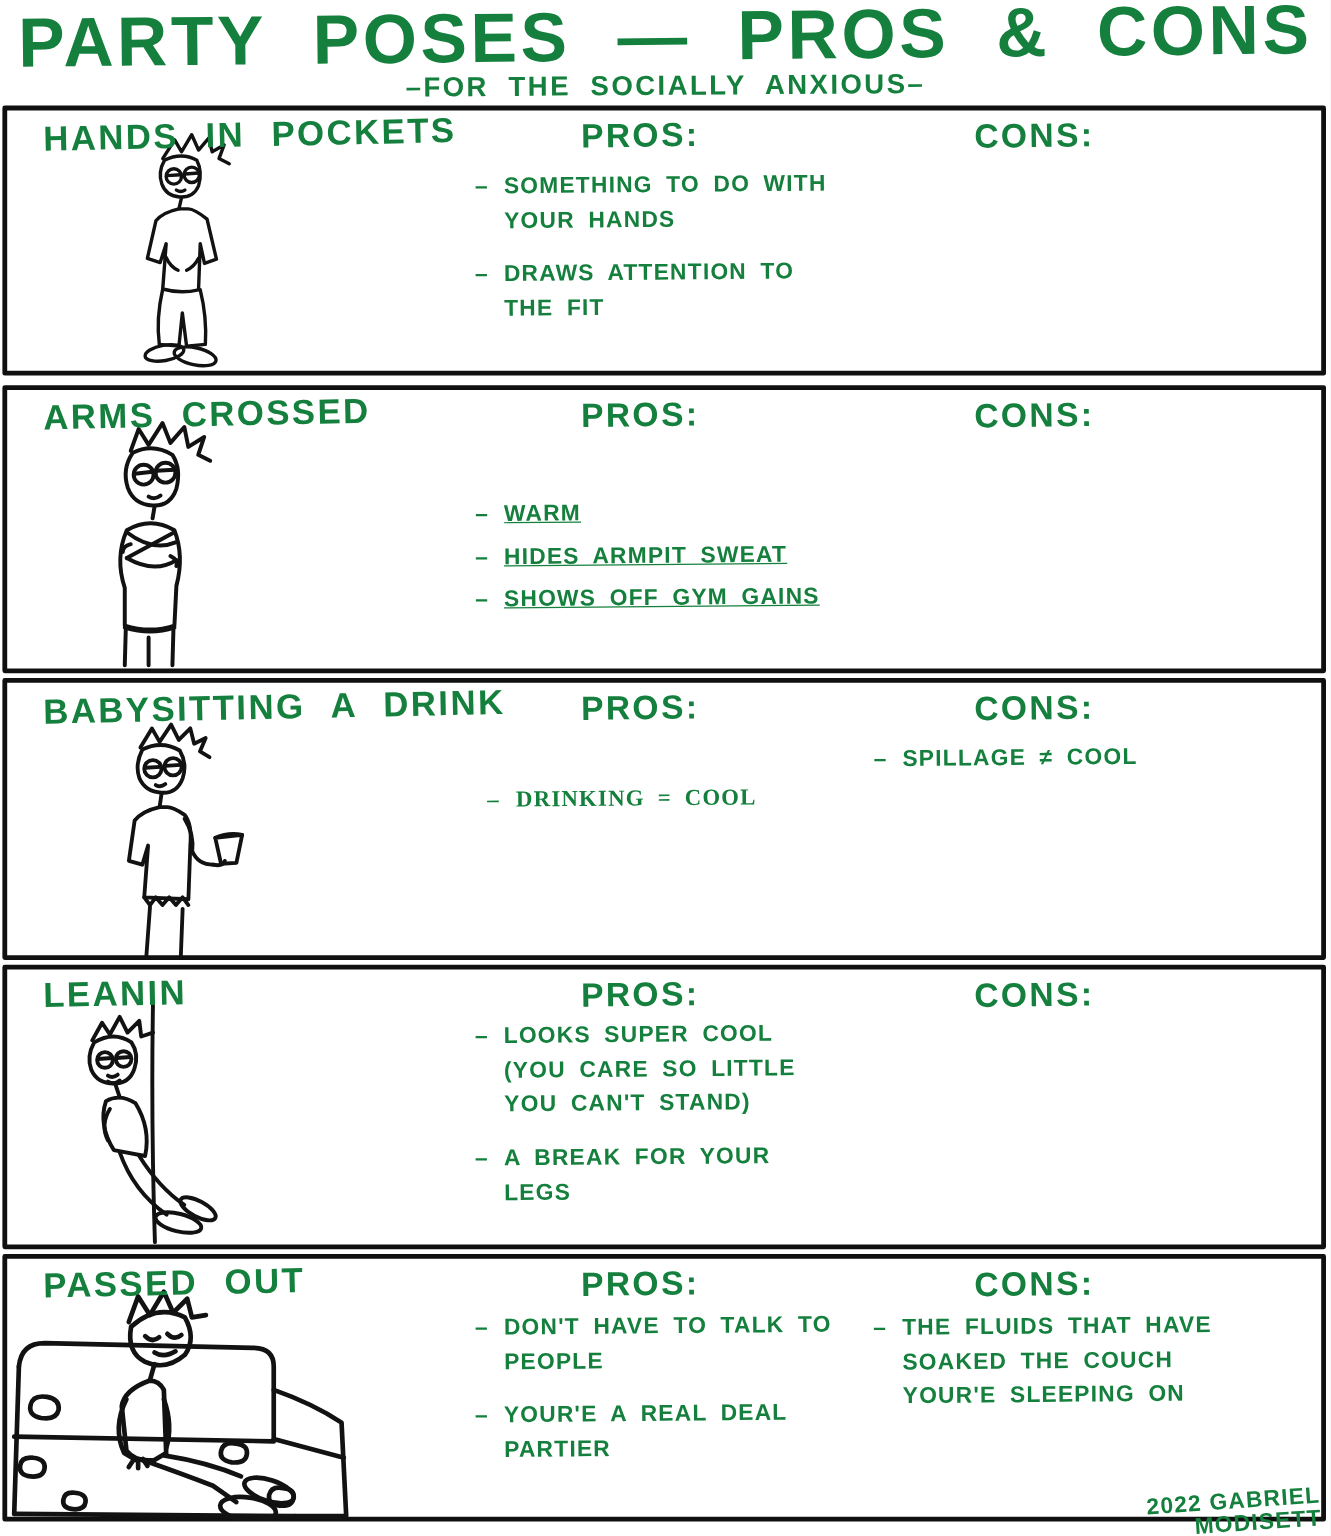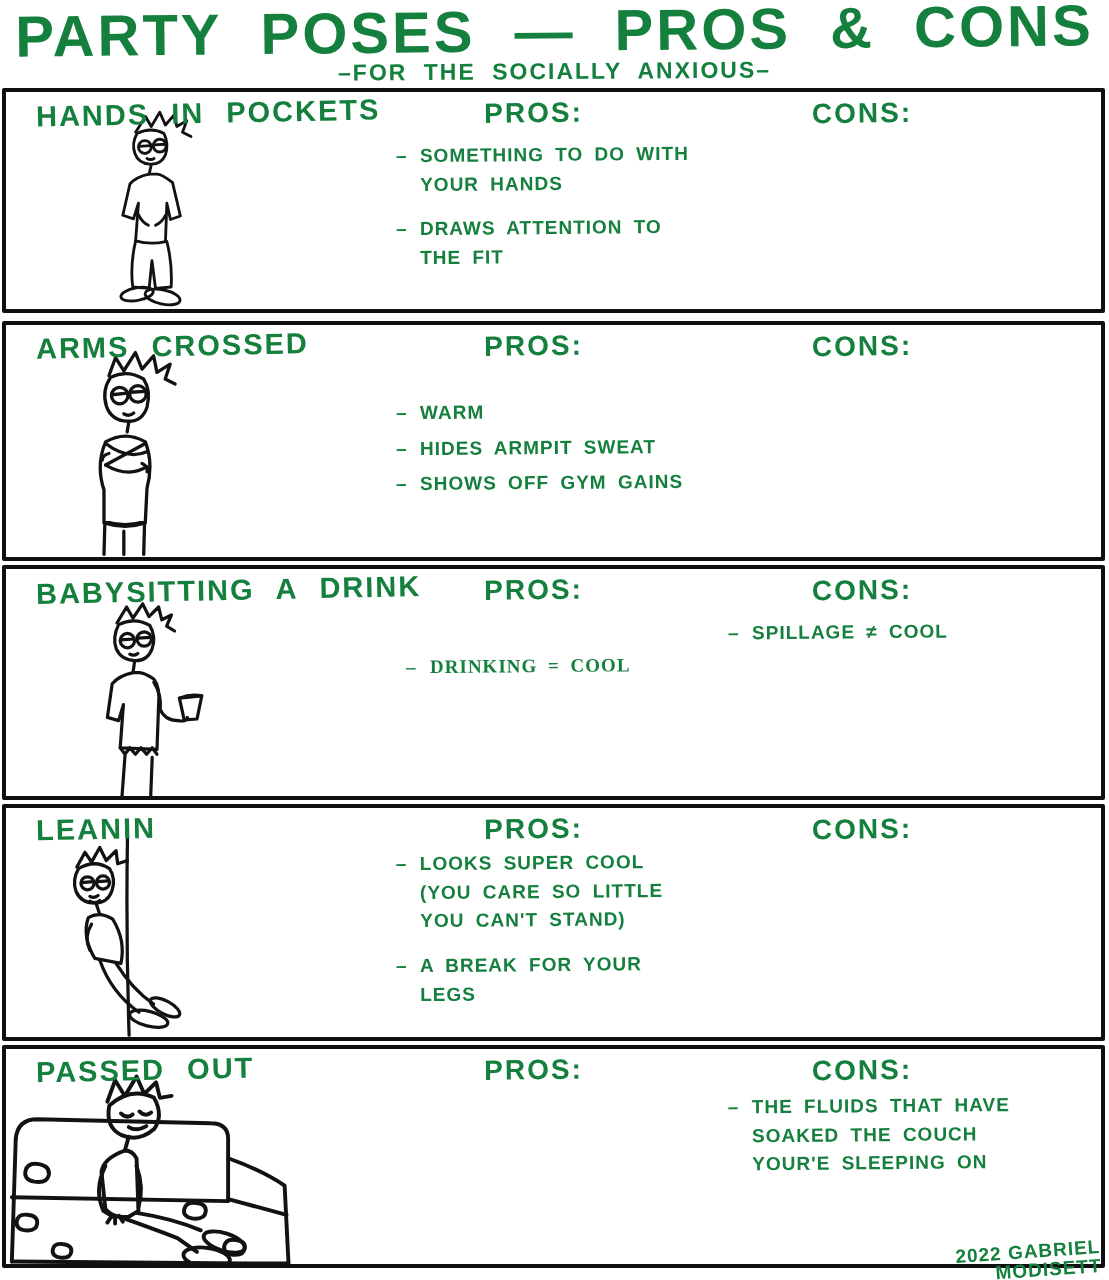--- a/index.html
+++ b/index.html
@@ -45,21 +45,21 @@
   .cons .col-header{padding-right:70px;}
   .pros .col-header{padding-right:30px;}
   .col ul{
     list-style:none;margin:12px 0 0 0;padding:0;
     font-size:19px;font-weight:700;letter-spacing:1px;word-spacing:5px;
     line-height:1.5;
   }
   .col li{margin-bottom:16px;padding-left:24px;position:relative;transform:rotate(-0.5deg);}
   .col li::before{content:"–";position:absolute;left:0;top:0;font-weight:800;}
   
-  .p2 .pros ul{margin-top:36px;}
+  .p2 .pros ul{margin-top:52px;text-decoration:underline;}
   .p2 .cons ul{margin-top:38px;}
   .p2 li{margin-bottom:7px;}
   .p3 .pros ul{margin-top:46px;padding-left:10px;font-family:Liberation Serif, serif;}
   .p3 .cons ul{}
   .p4 .col ul{margin-top:4px;}
   .p4 .cons li{margin-bottom:8px;}
   .p5 .col ul{margin-top:6px;}
   
   .figure{position:absolute;z-index:1;}
   .figure path,.figure circle,.figure ellipse{
@@ -233,20 +233,24 @@
       <path d="M102,98 Q90,122 100,144 L110,150"></path>
       <path d="M108,150 l-4,6 M112,150 l0,7 M116,149 l4,6"></path>
       <path d="M134,98 Q142,120 136,140"></path>
       <path d="M116,150 Q150,162 176,172 L196,186"></path>
       <path d="M134,146 Q172,152 200,164"></path>
       <ellipse cx="206" cy="192" rx="24" ry="10" transform="rotate(8 206 192)"></ellipse>
       <ellipse cx="224" cy="176" rx="22" ry="9" transform="rotate(18 224 176)"></ellipse>
     </svg>
     <div class="col pros">
       <div class="col-header">PROS:</div>
+      <ul>
+        <li>DON'T HAVE TO TALK TO PEOPLE</li>
+        <li>YOUR'E A REAL DEAL PARTIER</li>
+      </ul>
     </div>
     <div class="col cons">
       <div class="col-header">CONS:</div>
       <ul>
         <li>THE FLUIDS THAT HAVE SOAKED THE COUCH YOUR'E SLEEPING ON</li>
       </ul>
     </div>
   </section>
 
   <div class="signature">

